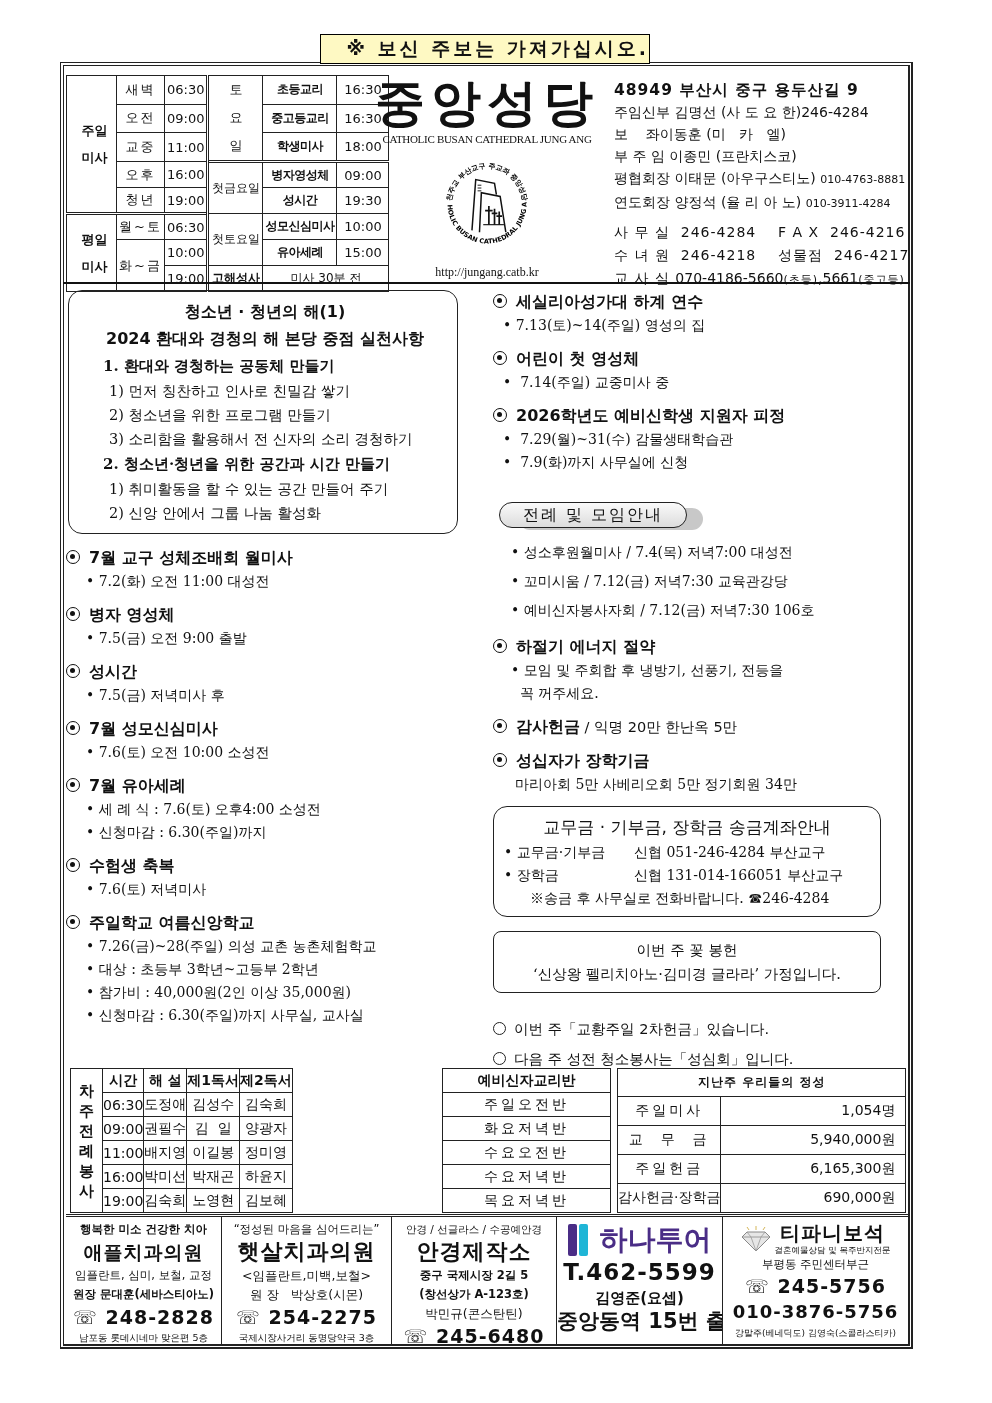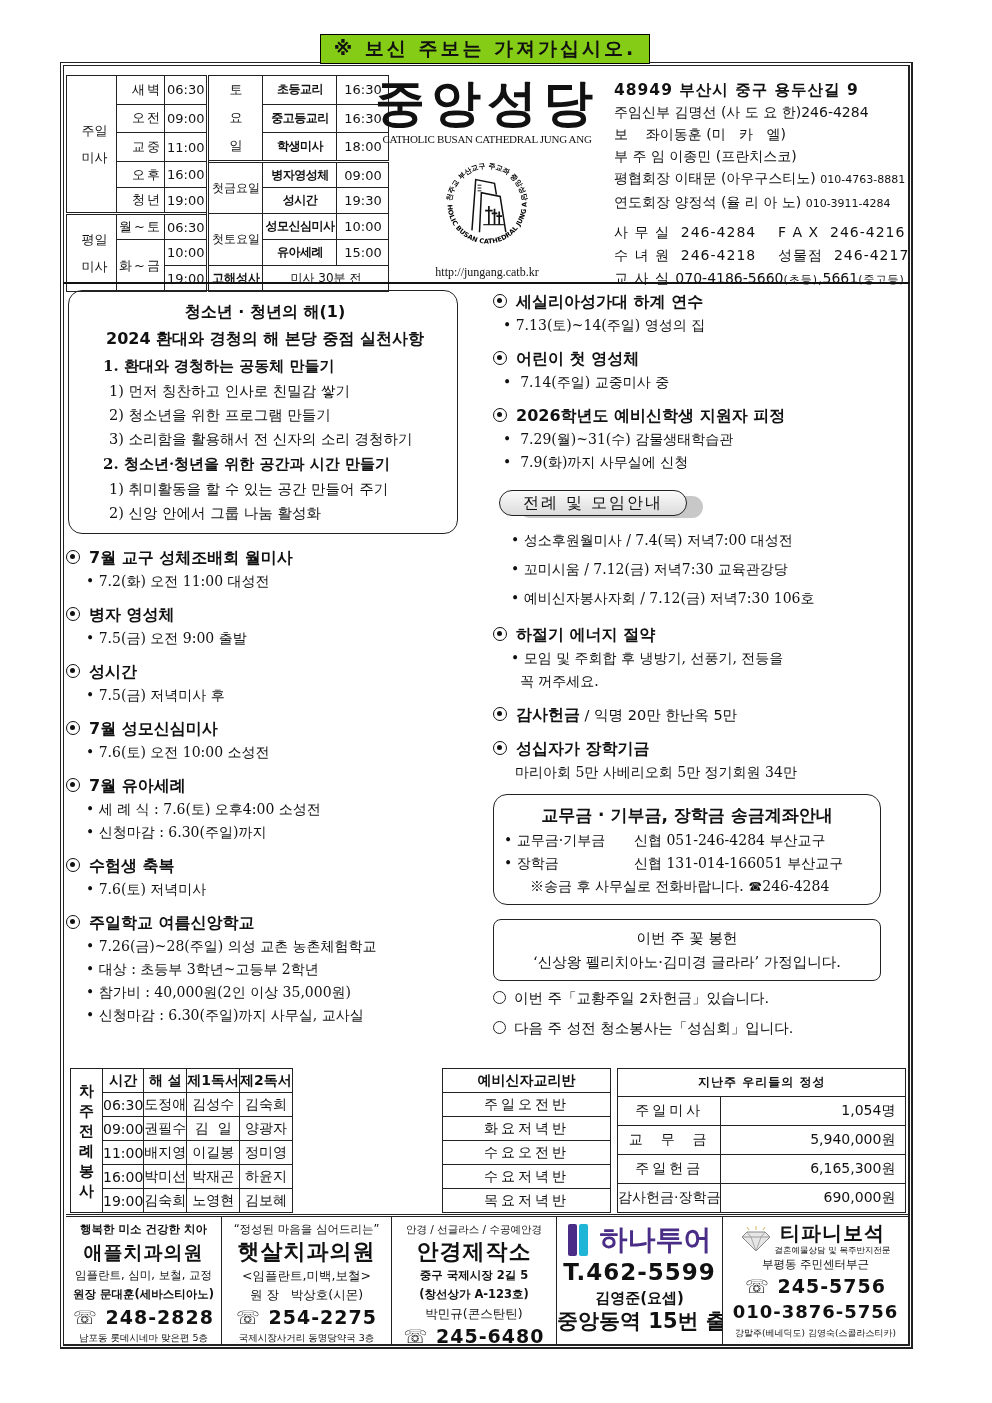--- a/index.html
+++ b/index.html
@@ -1,37 +1,37 @@
 <!DOCTYPE html>
 <html><head>
 <meta charset="utf-8">
 <style>
   * { box-sizing: border-box; margin: 0; padding: 0; }
   html, body { width: 992px; height: 1403px; background: #ffffff; }
   body { position: relative; font-family: "DejaVu Sans", sans-serif; color: #111; overflow: hidden; }
 
   .notice-box {
     position: absolute; left: 320px; top: 34px; width: 330px; height: 30px;
-    border: 1.5px solid #000; text-align: center;
+    border: 1.5px solid #000; text-align: right;
     font-family: "DejaVu Sans", sans-serif; font-weight: bold; font-size: 19px;
-    line-height: 27px; letter-spacing: 3px; background: #84cc16; z-index: 3;
+    line-height: 27px; letter-spacing: 3px; background: #fef9c3; z-index: 3;
   }
   .frame {
     position: absolute; left: 60px; top: 62px; width: 853px; height: 1287px;
     border: 4px double #222; border-right-width: 5px; border-bottom-width: 5px;
   }
 
   
   .header { position: absolute; left: 66px; top: 75px; width: 842px; height: 206px; }
   .header-rule { position: absolute; left: 63px; top: 282px; width: 847px; height: 2px; background: #111; }
 
   table.mass { position: absolute; left: 0; top: 0; border-collapse: collapse; font-size: 13px; }
   table.mass td { border: 1px solid #222; text-align: center; height: 26px; padding: 0 2px; white-space: nowrap; }
-  table.mass td.grp { font-weight: normal; font-size: 13px; line-height: 27px; width: 50px; padding-left: 8px; }
-  table.mass td.lbl { width: 48px; letter-spacing: 2px; text-align: right; }
+  table.mass td.grp { font-weight: bold; font-size: 13px; line-height: 27px; width: 50px; padding-left: 8px; }
+  table.mass td.lbl { width: 48px; letter-spacing: 2px; }
   table.mass td.tm { width: 43px; }
   table.mass td.dbl { border-left: 3px double #222; }
   table.mass td.dblt { border-top: 3px double #222; }
   table.mass td.sat { width: 47px; line-height: 28px; }
   table.mass td.sub { width: 60px; font-weight: bold; font-size: 12px; letter-spacing: -0.5px; }
   table.mass td.sub2 { width: 55px; font-size: 12px; }
   table.mass td.tv { width: 52px; }
   table.mass td.wide { font-size: 12px; }
 
   .logo { position: absolute; left: 296px; top: 0; width: 250px; text-align: center; }
@@ -61,29 +61,29 @@
   .themebox .i { font-family: "DejaVu Serif", serif; font-size: 14.5px; line-height: 24px; padding-left: 30px; white-space: nowrap; }
 
   .sec { margin-top: 10px; }
   .sec .title { font-weight: bold; font-size: 16px; line-height: 24px; white-space: nowrap; }
   .sec .title .bullet { display: inline-block; width: 14px; height: 14px; border: 1.5px solid #111; border-radius: 50%; position: relative; top: 1px; margin-right: 9px; }
   .sec .title .bullet::after { content: ""; position: absolute; left: 3px; top: 3px; width: 5px; height: 5px; border-radius: 50%; background: #111; }
   .sec .title .after { font-weight: normal; font-size: 14.5px; }
   .sec .line { font-family: "DejaVu Serif", serif; font-size: 14px; line-height: 23px; padding-left: 20px; white-space: nowrap; }
   .sec .line.plain { padding-left: 22px; }
 
-  .pill-wrap { position: relative; margin-top: 16px; height: 30px; }
+  .pill-wrap { position: relative; margin-top: 28px; height: 30px; }
   .pill-shadow { position: absolute; left: 26px; top: 6px; width: 184px; height: 22px; border-radius: 14px; background: #c8c8c8; }
   .pill {
     position: absolute; left: 6px; top: 0; width: 188px; height: 26px; border: 1.5px solid #222; border-radius: 14px;
     background: linear-gradient(#fafafa, #dcdcdc); text-align: center; font-size: 16px; line-height: 23px; letter-spacing: 2px;
   }
 
   .acctbox { border: 1.5px solid #222; border-radius: 14px; width: 388px; margin-top: 10px; padding: 6px 10px 6px 10px; }
-  .acctbox .h { text-align: center; font-weight: bold; font-size: 17px; line-height: 28px; }
+  .acctbox .h { text-align: center; font-weight: normal; font-size: 17px; line-height: 28px; }
   .acctbox .r { font-family: "DejaVu Serif", serif; font-size: 14px; line-height: 23px; white-space: nowrap; position: relative; }
   .acctbox .r .a { position: absolute; left: 130px; }
   .acctbox .note { padding-left: 26px; }
 
   .flowerbox { border: 1.5px solid #222; border-radius: 8px; width: 388px; margin-top: 14px; padding: 6px 4px; text-align: center; }
   .flowerbox div { font-family: "DejaVu Serif", serif; font-size: 14.5px; line-height: 24px; }
 
   .circ { margin-top: 6px; font-size: 14.5px; line-height: 24px; white-space: nowrap; }
   .circ .o { display: inline-block; width: 13px; height: 13px; border: 1.3px solid #222; border-radius: 50%; margin-right: 8px; position: relative; top: 1px; }
 
@@ -308,21 +308,21 @@
     <div class="r"><span>•  교무금·기부금</span><span class="a"><span>신협 051-246-4284</span>    <span>부산교구</span></span></div>
     <div class="r"><span>•  장학금</span><span class="a"><span>신협 131-014-166051</span> <span>부산교구</span></span></div>
     <div class="r note">※송금 후 사무실로 전화바랍니다. ☎246-4284</div>
   </div>
 
   <div class="flowerbox">
     <div>이번 주 꽃 봉헌</div>
     <div>‘신상왕 펠리치아노·김미경 글라라’ 가정입니다.</div>
   </div>
 
-  <div class="circ" style="margin-top:5px"><span class="o"></span><span>이번 주「교황주일 2차헌금」있습니다.</span></div>
+  <div class="circ" style="margin-top:24px"><span class="o"></span><span>이번 주「교황주일 2차헌금」있습니다.</span></div>
   <div class="circ"><span class="o"></span><span>다음 주 성전 청소봉사는「성심회」입니다.</span></div>
 </div>
 
 <table class="bt serve">
   <tbody>
       <tr>
     <td class="v" rowspan="6">
       <span>차</span><br><span>주</span><br><span>전</span><br><span>례</span><br><span>봉</span><br><span>사</span>
     </td>
     <th class="c1">시간</th>

